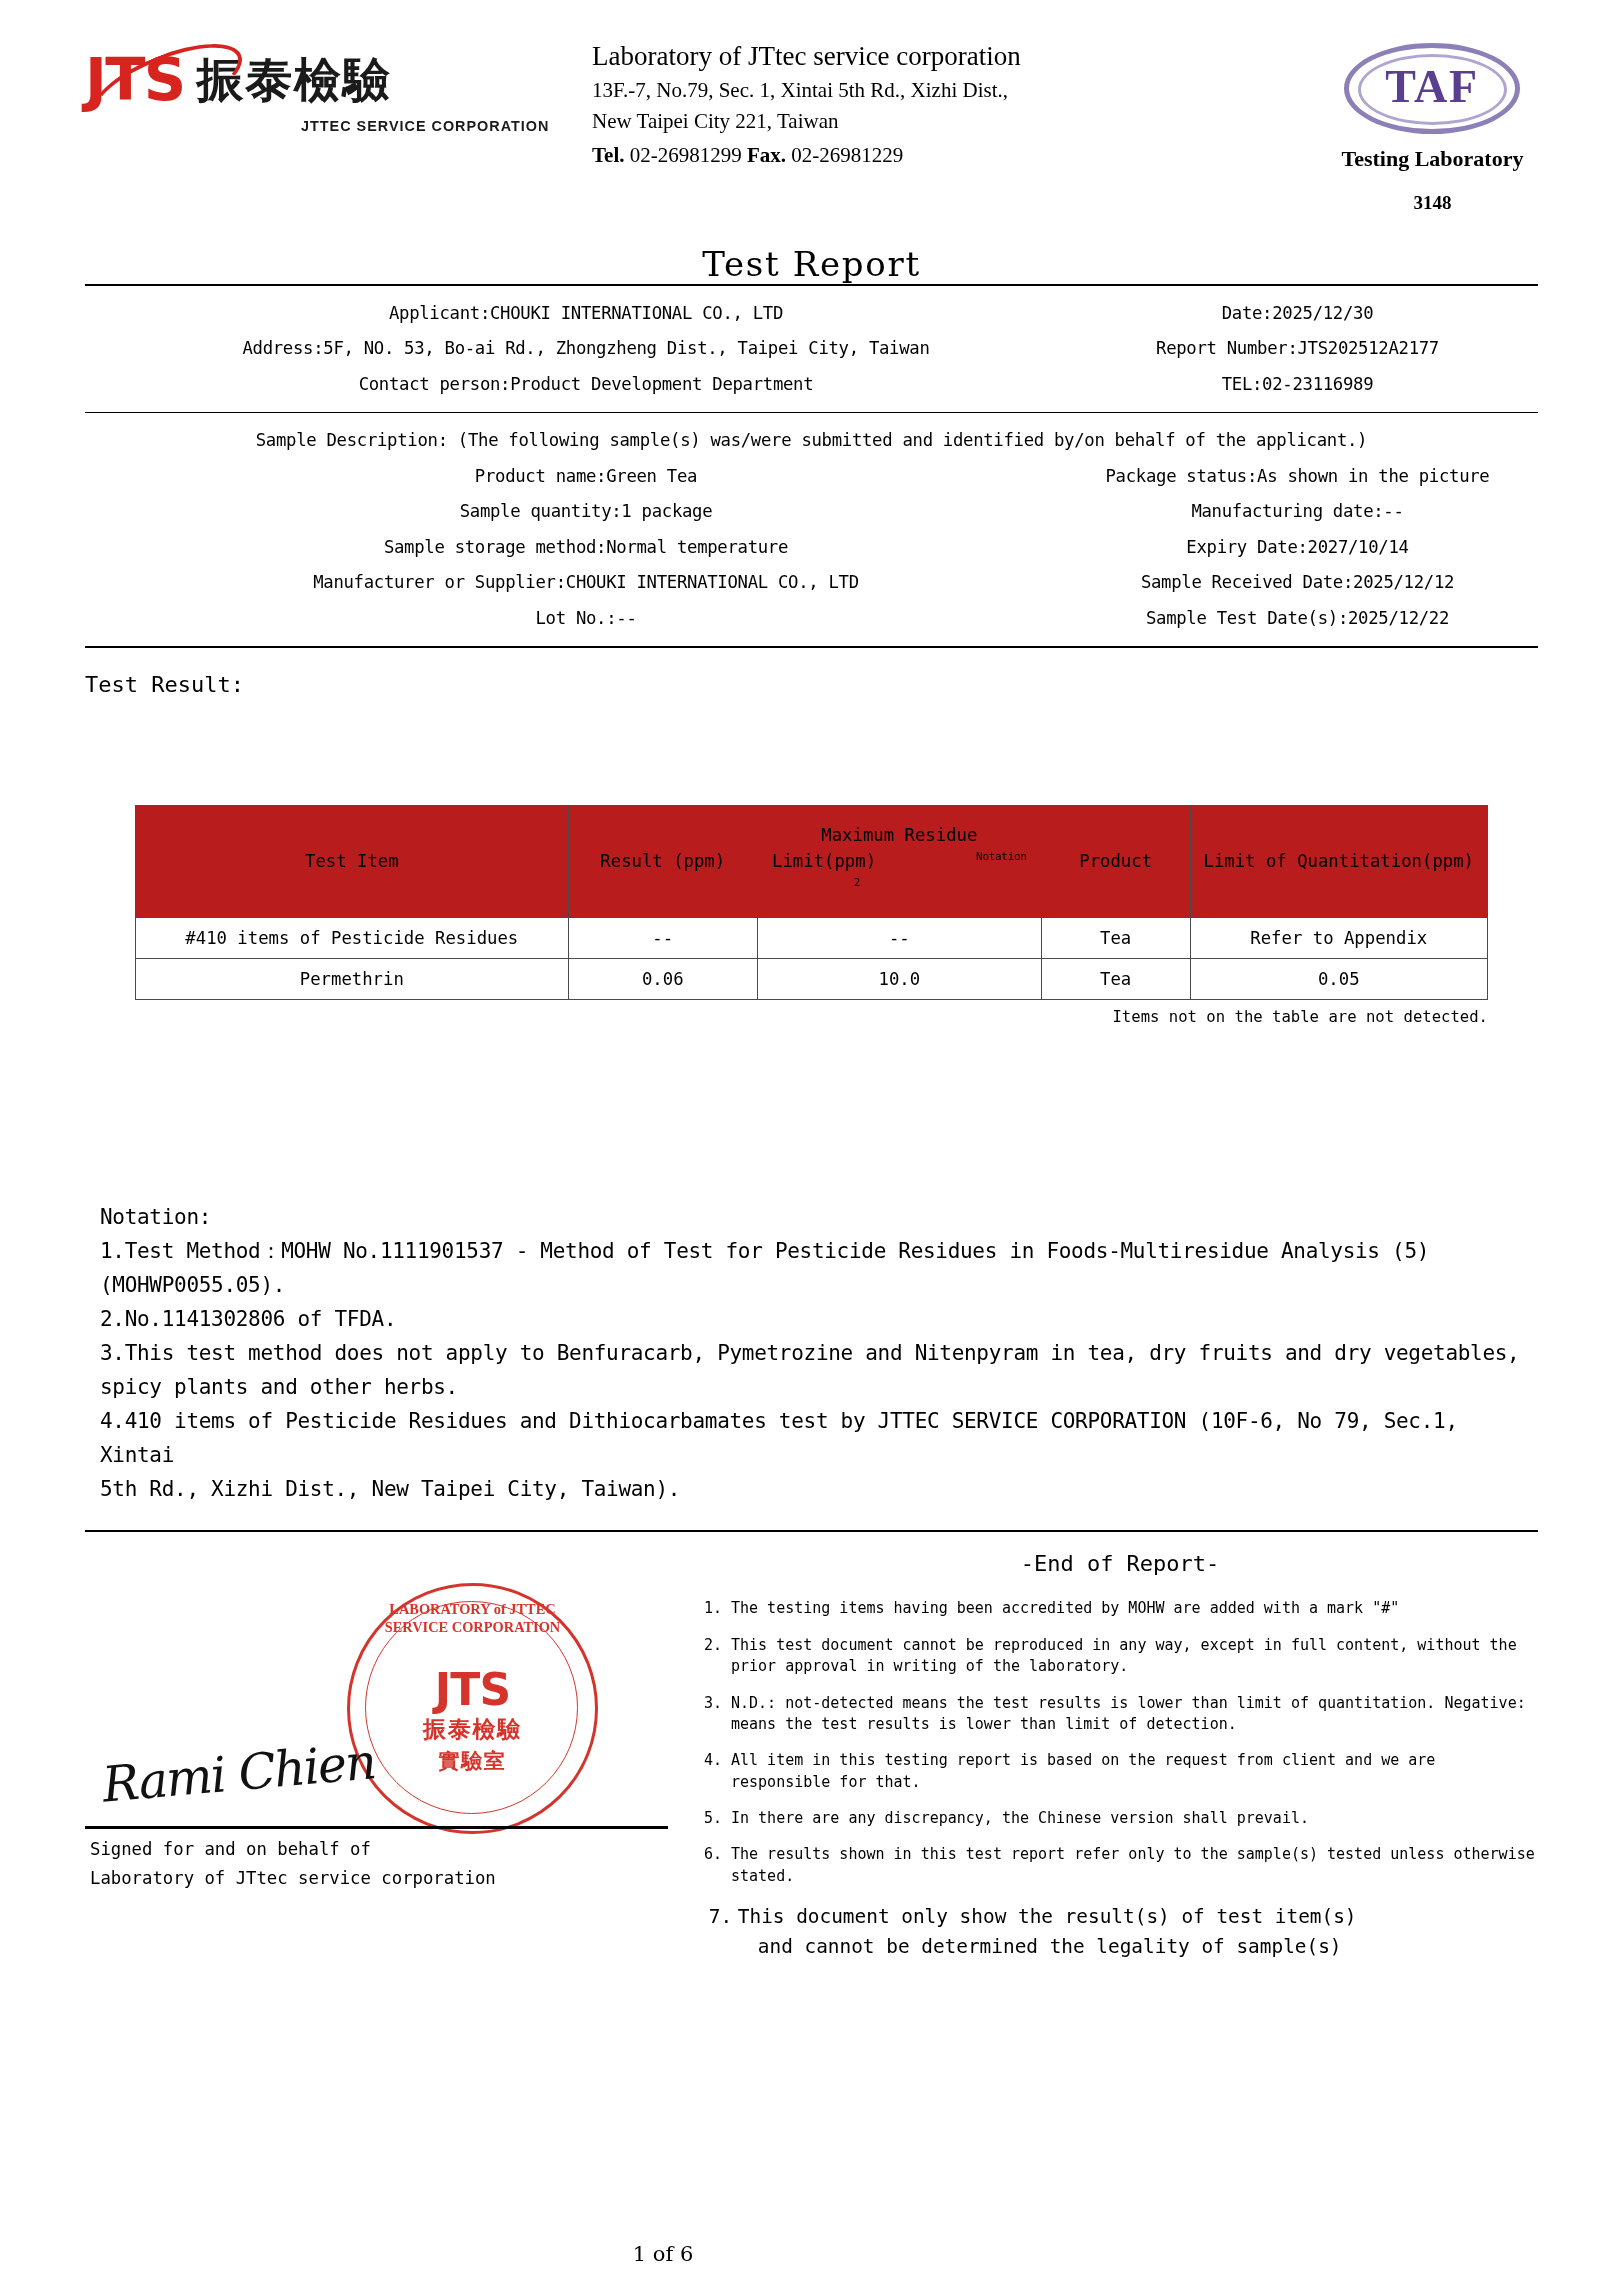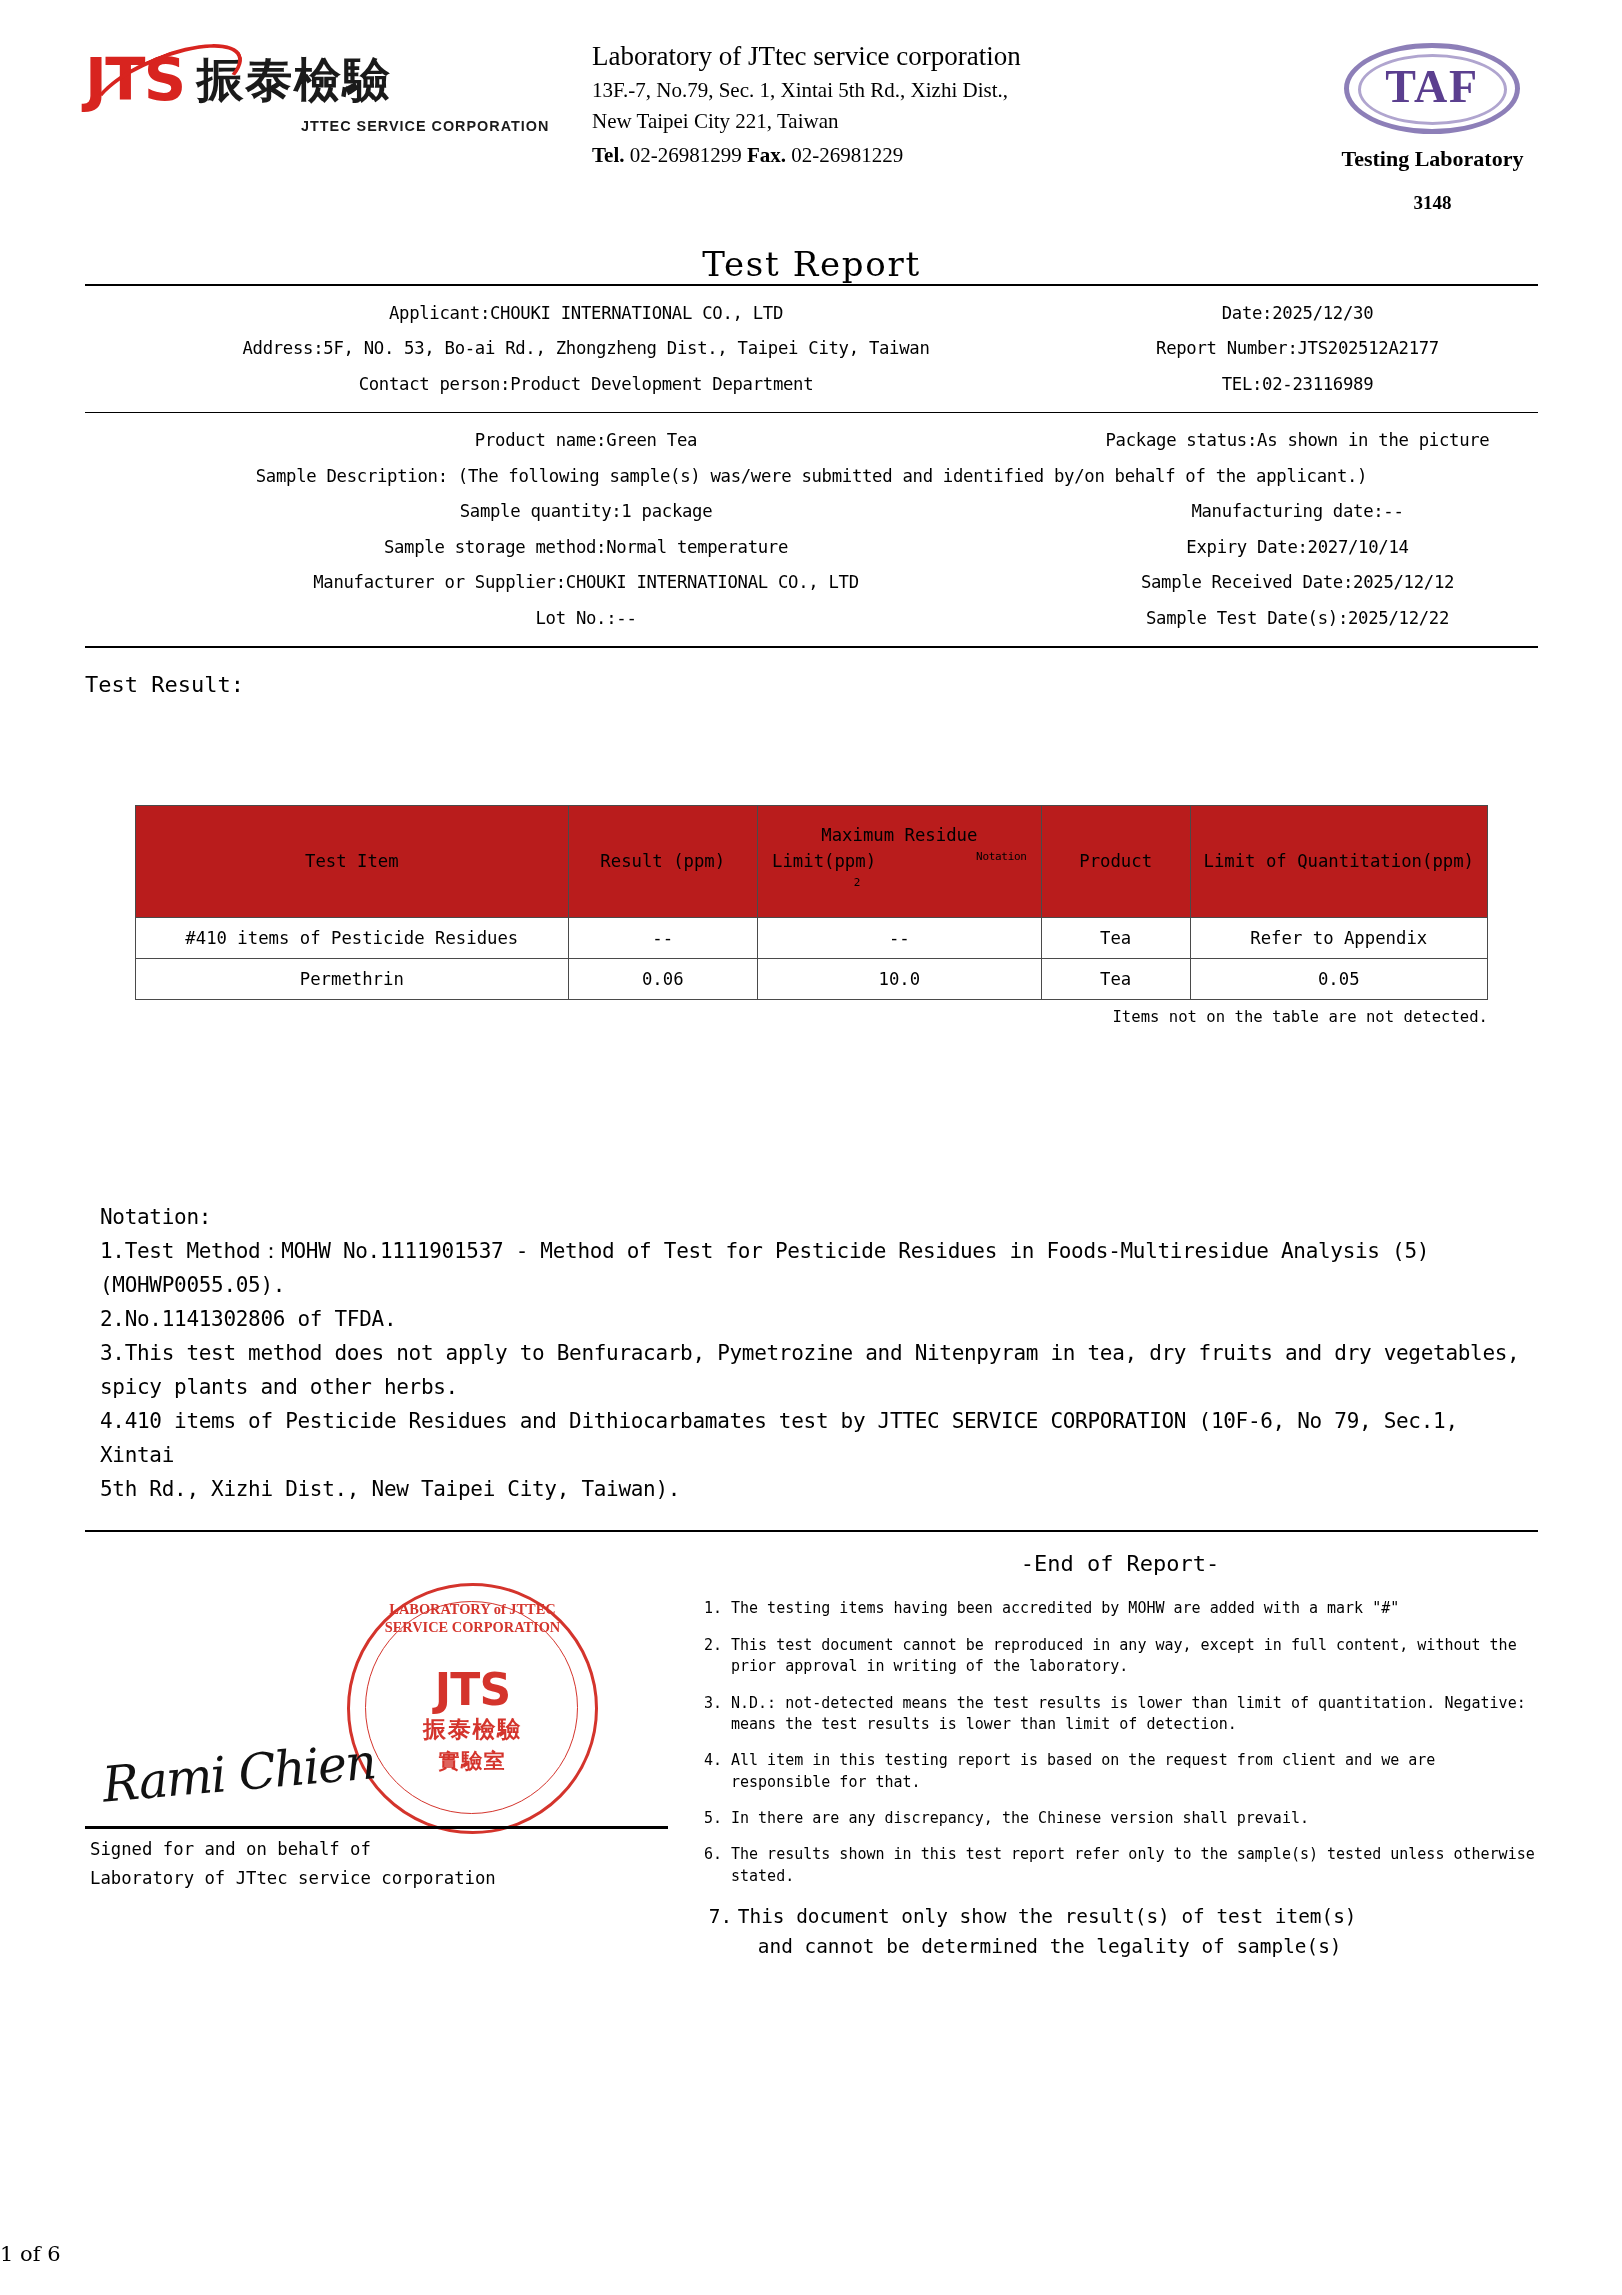--- a/index.html
+++ b/index.html
@@ -368,21 +368,21 @@
     padding-left: 6.8px;
     margin-top: 3.4px;
     display: flex;
   }
   .big-note .num { width: 29px; flex: none; }
   .page-number {
     position: absolute;
     bottom: 29px;
     left: 0;
     width: 1326px;
-    text-align: left;
+    text-align: center;
     font-family: "DejaVu Serif", serif;
     font-size: 21px;
   }
 </style>
 </head>
 <body>
 
 <div class="page">
 
   <div class="header">
@@ -437,25 +437,25 @@
     <div class="meta-row">
       <div class="meta-left">Contact person:Product Development Department</div>
       <div class="meta-right">TEL:02-23116989</div>
     </div>
   </div>
 
   <hr class="rule-thin">
 
   <div class="meta">
     <div class="meta-row">
+      <div class="meta-full">Sample Description: (The following sample(s) was/were submitted and identified by/on behalf of the applicant.)</div>
+    </div>
+    <div class="meta-row">
       <div class="meta-left">Product name:Green Tea</div>
       <div class="meta-right">Package status:As shown in the picture</div>
-    </div>
-    <div class="meta-row">
-      <div class="meta-full">Sample Description: (The following sample(s) was/were submitted and identified by/on behalf of the applicant.)</div>
     </div>
     <div class="meta-row">
       <div class="meta-left">Sample quantity:1 package</div>
       <div class="meta-right">Manufacturing date:--</div>
     </div>
     <div class="meta-row">
       <div class="meta-left">Sample storage method:Normal temperature</div>
       <div class="meta-right">Expiry Date:2027/10/14</div>
     </div>
     <div class="meta-row">

